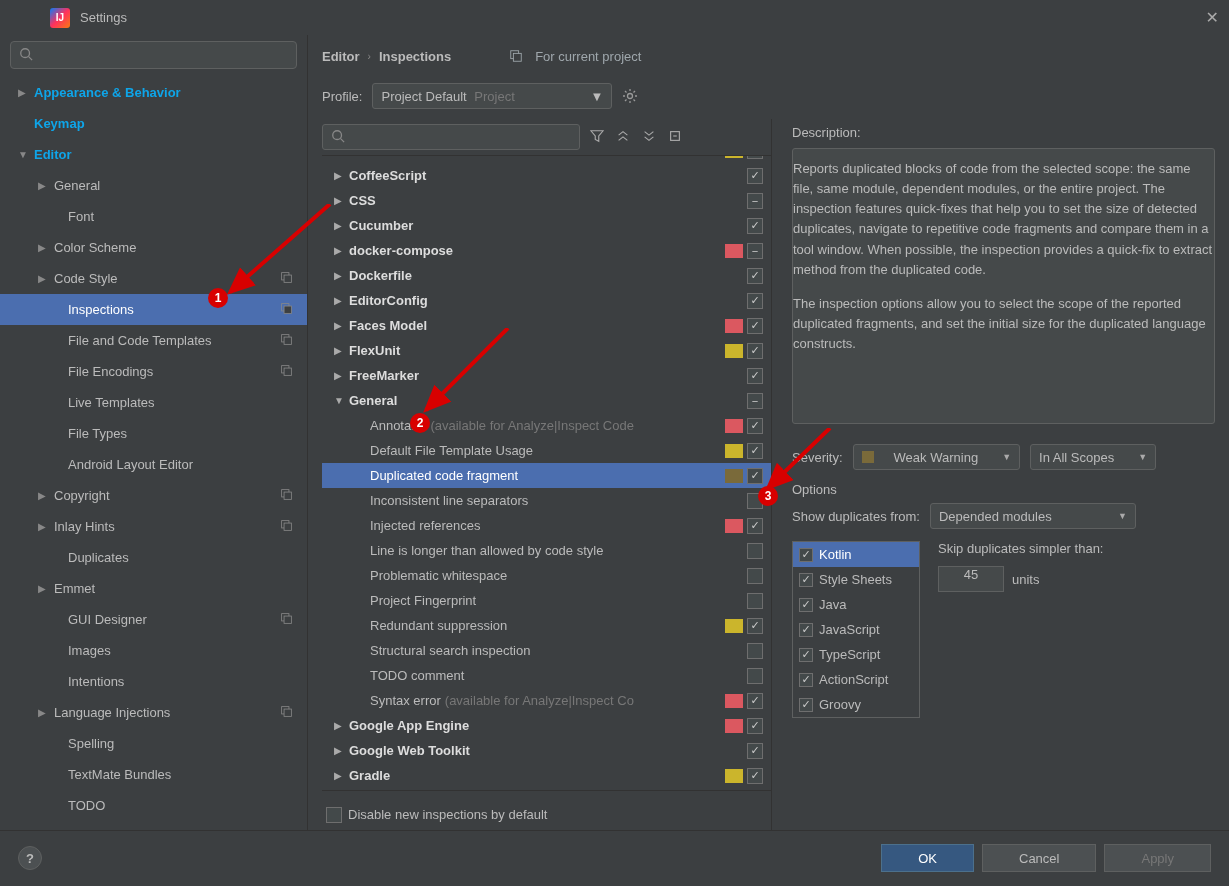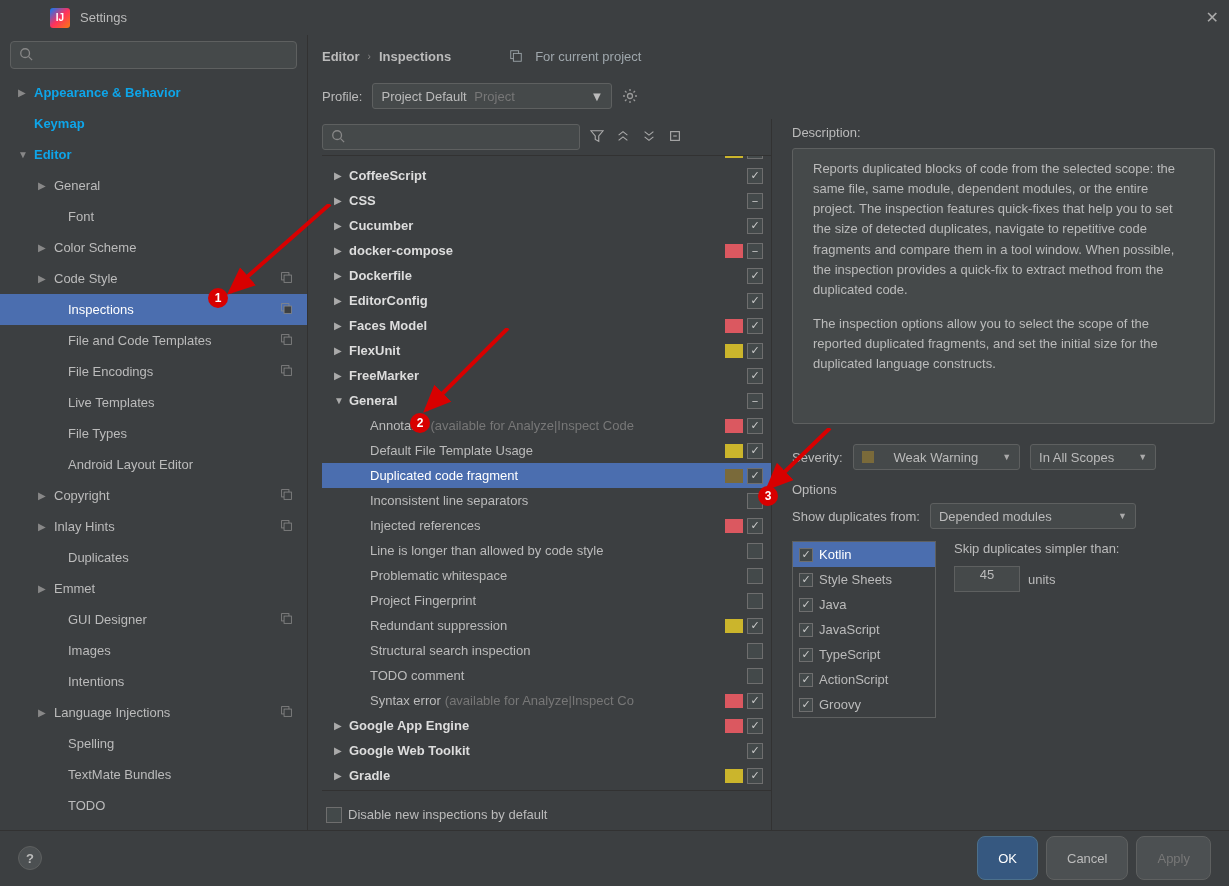--- a/index.html
+++ b/index.html
@@ -128,54 +128,54 @@
 .sev-yellow { background:#cbb52c; }
 .sev-red { background:#db5860; }
 .sev-brown { background:#7a6a3a; }
 .sev-none { background:transparent; }
 .insp-bottom { border-top:1px solid #323232; padding:8px 0 0 4px; display:flex; align-items:center; gap:6px; height: 40px;}
 .chkbox { width:16px; height:16px; border:1px solid #6e6e6e; background:#43494a; display:inline-flex; align-items:center; justify-content:center; font-size:11px; color:#ccc;}
 .chkbox.checked::after { content:"✓"; }
 
 .detail-panel { flex:1; padding: 0 14px 0 20px; display:flex; flex-direction:column; overflow:hidden;}
 .desc-label { color:#bbb; margin:6px 0 8px 0;}
-.desc-box { background:#45494a; border:1px solid #5e6060; border-radius:3px; padding:10px 20px; color:#bbb; line-height:1.55; height: 276px; overflow:hidden; position:relative;}
+.desc-box { background:#45494a; border:1px solid #5e6060; border-radius:3px; padding:10px 0; color:#bbb; line-height:1.55; height: 276px; overflow:hidden; position:relative;}
 .desc-box p { margin-bottom: 14px; }
 
 .sev-row { display:flex; align-items:center; gap:10px; margin:20px 0 12px 0;}
 .dd { height:26px; background:#45494a; border:1px solid #5e6060; border-radius:3px; display:flex; align-items:center; padding:0 8px; gap:20px; color:#bbb;}
 .dd .chev-d { font-size:9px; color:#aaa; margin-left:4px;}
 .dd .swatch { width:12px; height:12px; background:#7a6a3a; }
 
 .options-label { color:#bbb; font-weight:normal; margin-bottom:6px;}
 .row-lbl { display:flex; align-items:center; gap:10px; margin-bottom:12px;}
 
 .lang-row { display:flex; gap:18px; align-items:flex-start;}
-.lang-list { border:1px solid #5e6060; background:#3c3f41; width:144px;}
+.lang-list { border:1px solid #5e6060; background:#3c3f41; width:128px;}
 .lang-item { display:flex; align-items:center; gap:6px; height:25px; padding:0 6px; color:#bbb;}
 .lang-item.sel { background:#4b6eaf; color:#fff;}
 .lang-item .chkbox { width:14px; height:14px;}
 .skip-block { flex:1; }
 .skip-block .hdr { color:#bbb; margin-bottom:10px;}
 .units-row { display:flex; align-items:center; gap:8px;}
 .num-input { width:66px; height:26px; background:#45494a; border:1px solid #5e6060; text-align:center; color:#bbb;}
 
 .footer {
   height: 55px;
   border-top: 1px solid #323232;
   display:flex; align-items:center; padding: 0 18px;
   background:#3c3f41;
 }
 .help-btn {
   width:24px; height:24px; border-radius:50%; background:#4c5052; color:#bbb;
   display:flex; align-items:center; justify-content:center; font-weight:bold; cursor:pointer;
   border:1px solid #5e6060;
 }
 .footer .spacer { flex:1; }
-.btn { height:44px; padding: 0 20px; border-radius:8px; background:#4c5052; border:1px solid #5e6060; color:#bbb; display:flex; align-items:center; margin-left:8px; cursor:pointer;}
+.btn { height:28px; padding: 0 36px; border-radius:0; background:#4c5052; border:1px solid #5e6060; color:#bbb; display:flex; align-items:center; margin-left:8px; cursor:pointer;}
 .btn.primary { background:#365880; border-color:#4c708c; color:#fff;}
 .btn.disabled { color:#777;}
 .badge-num { position:absolute; width:20px; height:20px; border-radius:50%; background:#d80000; color:#fff; font-size:12px; display:flex; align-items:center; justify-content:center; font-weight:bold; z-index:100; pointer-events:none;}
 svg.arrow { position:absolute; z-index:99; pointer-events:none;}
 </style>
 </head>
 <body>
 
 <div class="titlebar">
   <div class="app-icon">IJ</div>

